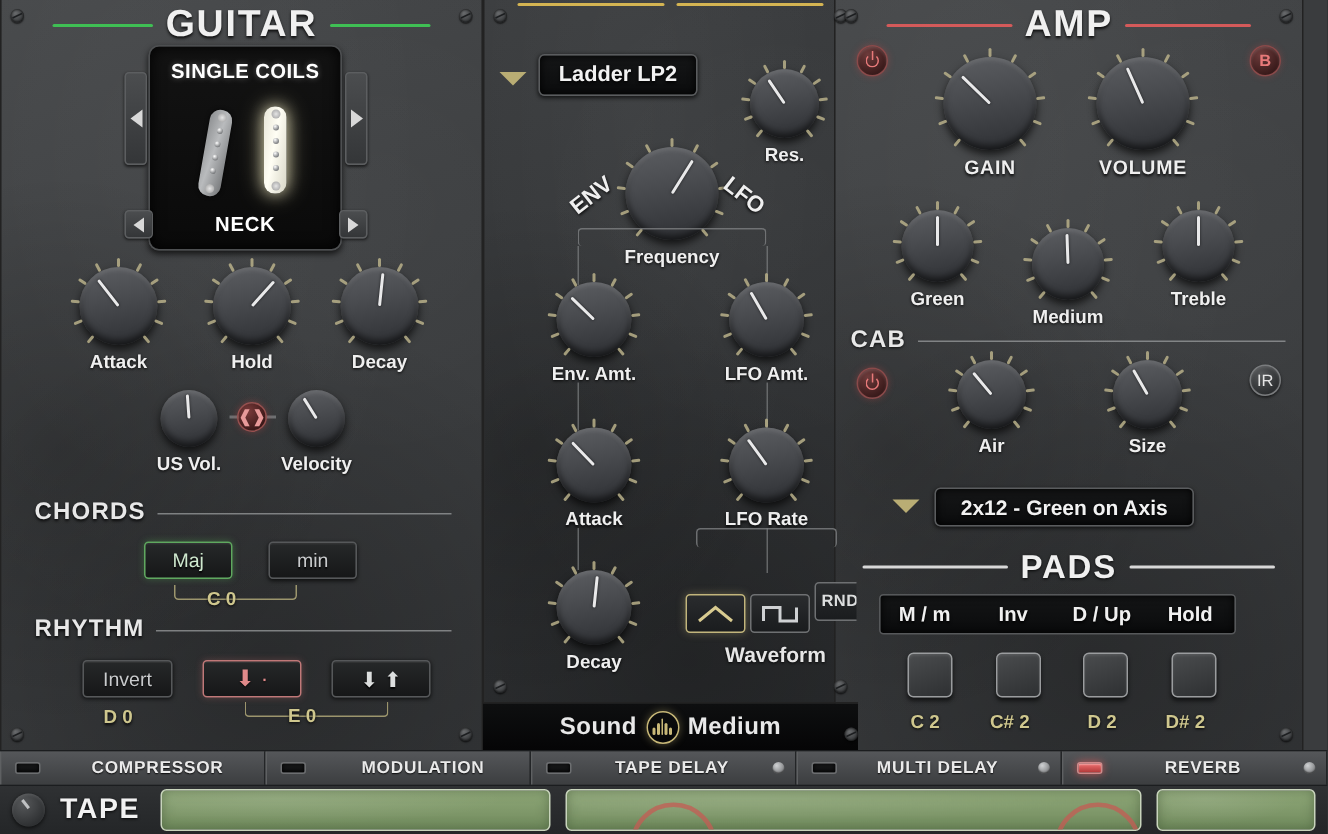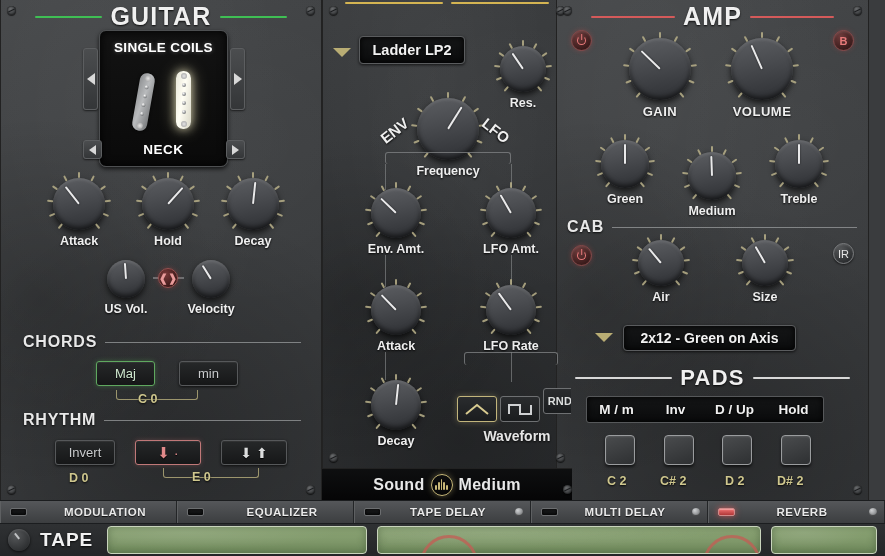--- a/index.html
+++ b/index.html
@@ -911,25 +911,25 @@
         <i></i>
         <i></i>
         <i></i>
       </span>
     <span class="bt">Medium</span>
   </div>
 
   <div id="tabbar">
     <div class="tab">
       <span class="led"></span>
-      <span class="tname">MODULATION</span>
+      <span class="tname">COMPRESSOR</span>
     </div>
     <div class="tab">
       <span class="led"></span>
-      <span class="tname">EQUALIZER</span>
+      <span class="tname">MODULATION</span>
     </div>
     <div class="tab">
       <span class="led"></span>
       <span class="tname">TAPE DELAY</span>
       <span class="dot"></span>
     </div>
     <div class="tab">
       <span class="led"></span>
       <span class="tname">MULTI DELAY</span>
       <span class="dot"></span>

